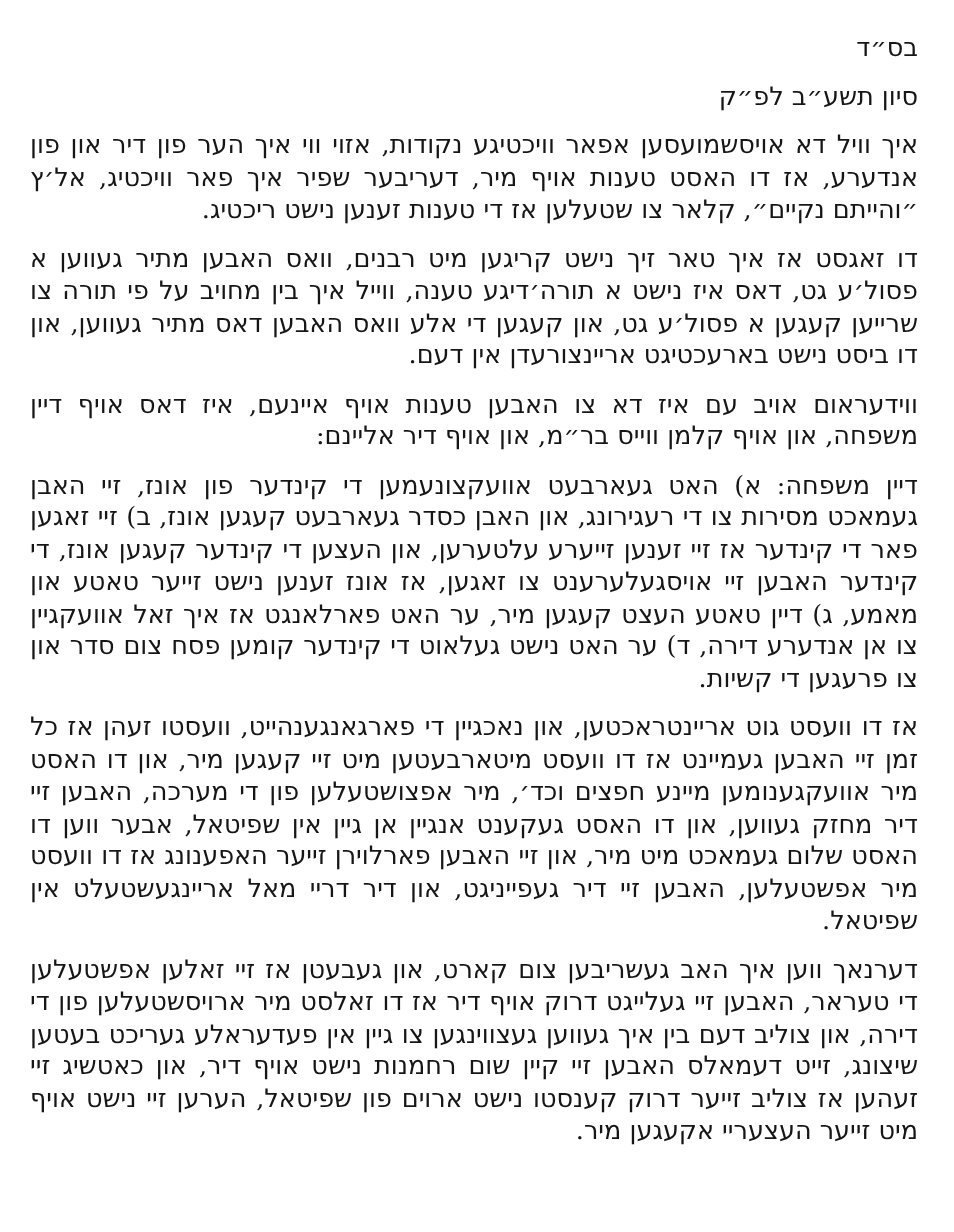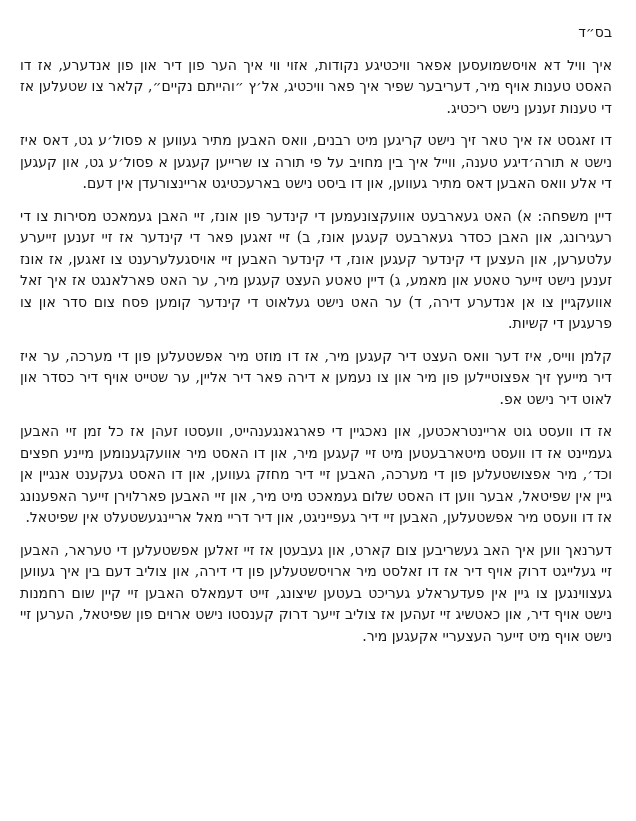--- a/index.html
+++ b/index.html
@@ -15,41 +15,42 @@
   .page {
     box-sizing: border-box;
     width: 636px;
     height: 821px;
     direction: rtl;
     unicode-bidi: embed;
     padding: 22px 24px 10px 20px;
     background: #ffffff;
     color: #161616;
     font-family: "DejaVu Serif", "DejaVu Sans", serif;
-    font-size: 14px;
+    font-size: 17px;
     line-height: 21.5px;
   }
   .line, .para {
     margin: 0 0 11px 0;
   }
   .line {
     text-align: right;
     white-space: nowrap;
   }
   .para {
     text-align: justify;
     text-justify: inter-word;
   }
 </style>
 </head>
 <body>
 
 <div class="page">
   <div class="line">בס״ד</div>
+  <div class="line">סיון תשע״ב לפ״ק</div>
 
   <p class="para">איך וויל דא אויסשמועסען אפאר וויכטיגע נקודות, אזוי ווי איך הער פון דיר און פון אנדערע, אז דו האסט טענות אויף מיר, דעריבער שפיר איך פאר וויכטיג, אל׳ץ ״והייתם נקיים״, קלאר צו שטעלען אז די טענות זענען נישט ריכטיג.</p>
   <p class="para">דו זאגסט אז איך טאר זיך נישט קריגען מיט רבנים, וואס האבען מתיר געווען א פסול׳ע גט, דאס איז נישט א תורה׳דיגע טענה, ווייל איך בין מחויב על פי תורה צו שרייען קעגען א פסול׳ע גט, און קעגען די אלע וואס האבען דאס מתיר געווען, און דו ביסט נישט בארעכטיגט אריינצורעדן אין דעם.</p>
+  <p class="para">ווידעראום אויב עם איז דא צו האבען טענות אויף איינעם, איז דאס אויף דיין משפחה, און אויף קלמן ווייס בר״מ, און אויף דיר אליינם:</p>
   <p class="para">דיין משפחה: א) האט געארבעט אוועקצונעמען די קינדער פון אונז, זיי האבן געמאכט מסירות צו די רעגירונג, און האבן כסדר געארבעט קעגען אונז,  ב) זיי זאגען פאר די קינדער אז זיי זענען זייערע עלטערען, און העצען די קינדער קעגען אונז, די קינדער האבען זיי אויסגעלערענט צו זאגען, אז אונז זענען נישט זייער טאטע און מאמע, ג) דיין טאטע העצט קעגען מיר, ער האט פארלאנגט אז איך זאל אוועקגיין צו אן אנדערע דירה, ד) ער האט נישט געלאוט די קינדער קומען פסח צום סדר און צו פרעגען די קשיות.</p>
-  <p class="para">קלמן ווייס, איז דער וואס העצט דיר קעגען מיר, אז דו מוזט מיר אפשטעלען פון די מערכה, ער איז דיר מייעץ זיך אפצוטיילען פון מיר און צו נעמען א דירה פאר דיר אליין, ער שטייט אויף דיר כסדר און לאוט דיר נישט אפ.</p>
   <p class="para">אז דו וועסט גוט אריינטראכטען, און נאכגיין די פארגאנגענהייט, וועסטו זעהן אז כל זמן זיי האבען געמיינט אז דו וועסט מיטארבעטען מיט זיי קעגען מיר, און דו האסט מיר אוועקגענומען מיינע חפצים וכד׳, מיר אפצושטעלען פון די מערכה, האבען זיי דיר מחזק געווען, און דו האסט געקענט אנגיין אן גיין אין שפיטאל, אבער ווען דו האסט שלום געמאכט מיט מיר, און זיי האבען פארלוירן זייער האפענונג אז דו וועסט מיר אפשטעלען, האבען זיי דיר געפייניגט, און דיר דריי מאל אריינגעשטעלט אין שפיטאל.</p>
   <p class="para">דערנאך ווען איך האב געשריבען צום קארט, און געבעטן אז זיי זאלען אפשטעלען די טעראר, האבען זיי געלייגט דרוק אויף דיר אז דו זאלסט מיר ארויסשטעלען פון די דירה, און צוליב דעם בין איך געווען געצווינגען צו גיין אין פעדעראלע געריכט בעטען שיצונג, זייט דעמאלס האבען זיי קיין שום רחמנות נישט אויף דיר, און כאטשיג זיי זעהען אז צוליב זייער דרוק קענסטו נישט ארוים פון שפיטאל, הערען זיי נישט אויף מיט זייער העצעריי אקעגען מיר.</p>
 
 </div>
 
 </body></html>

